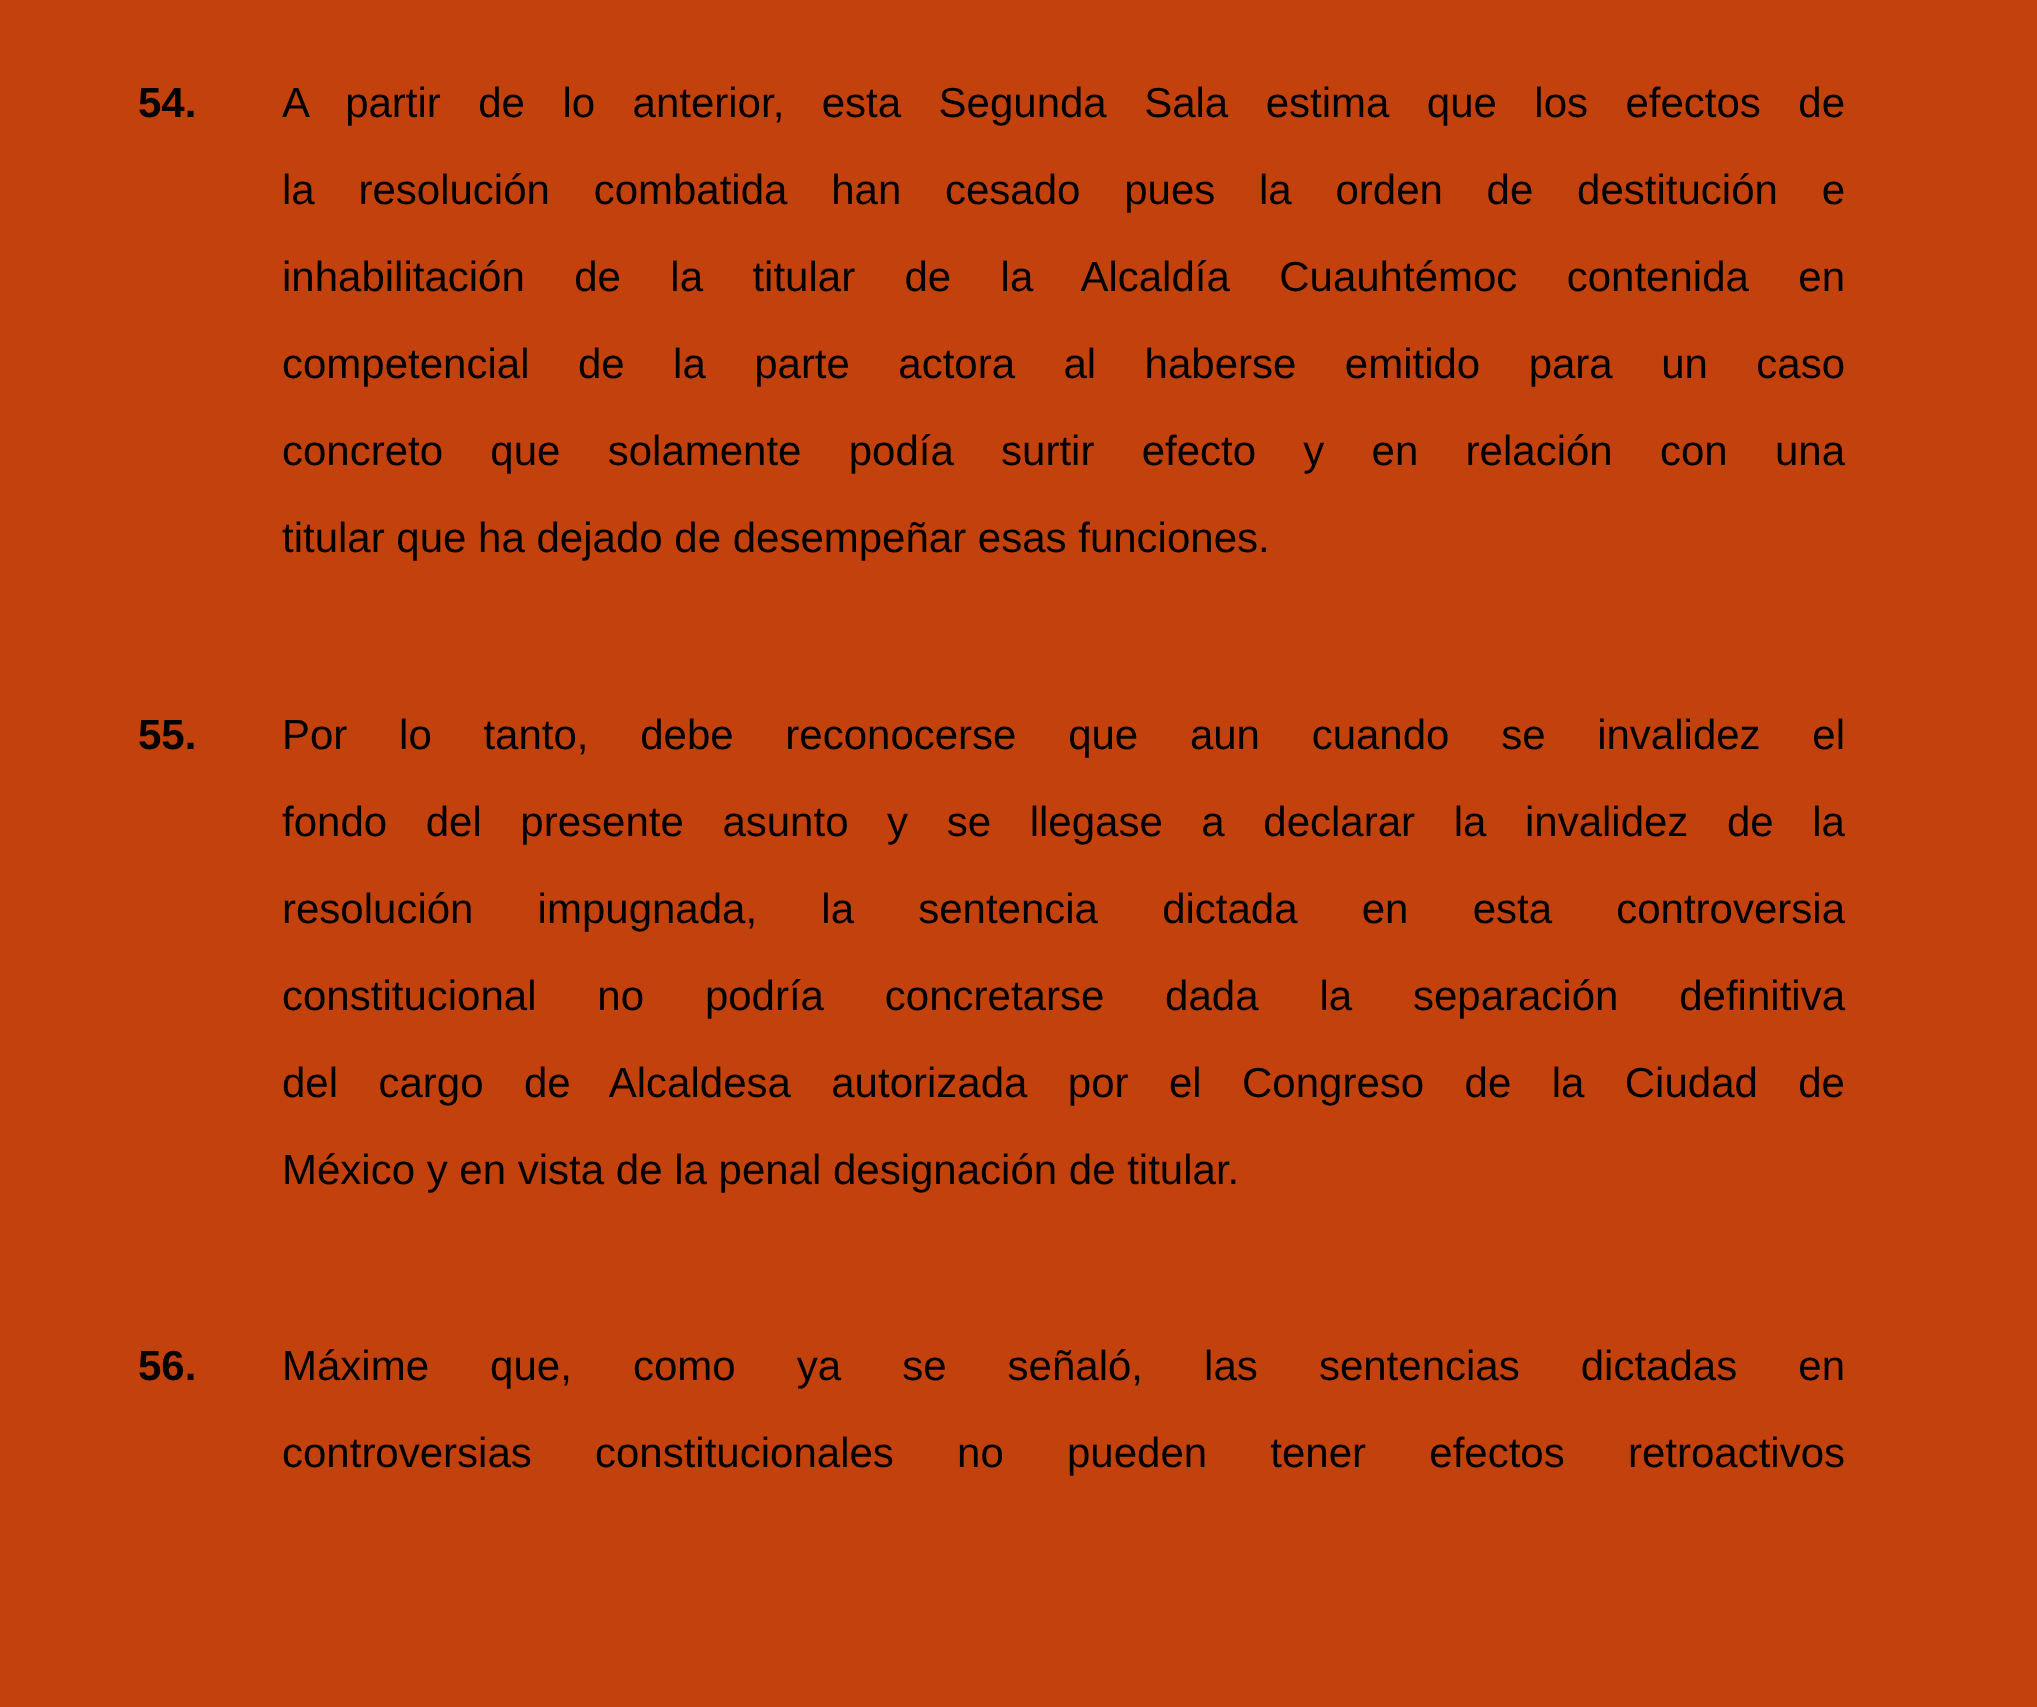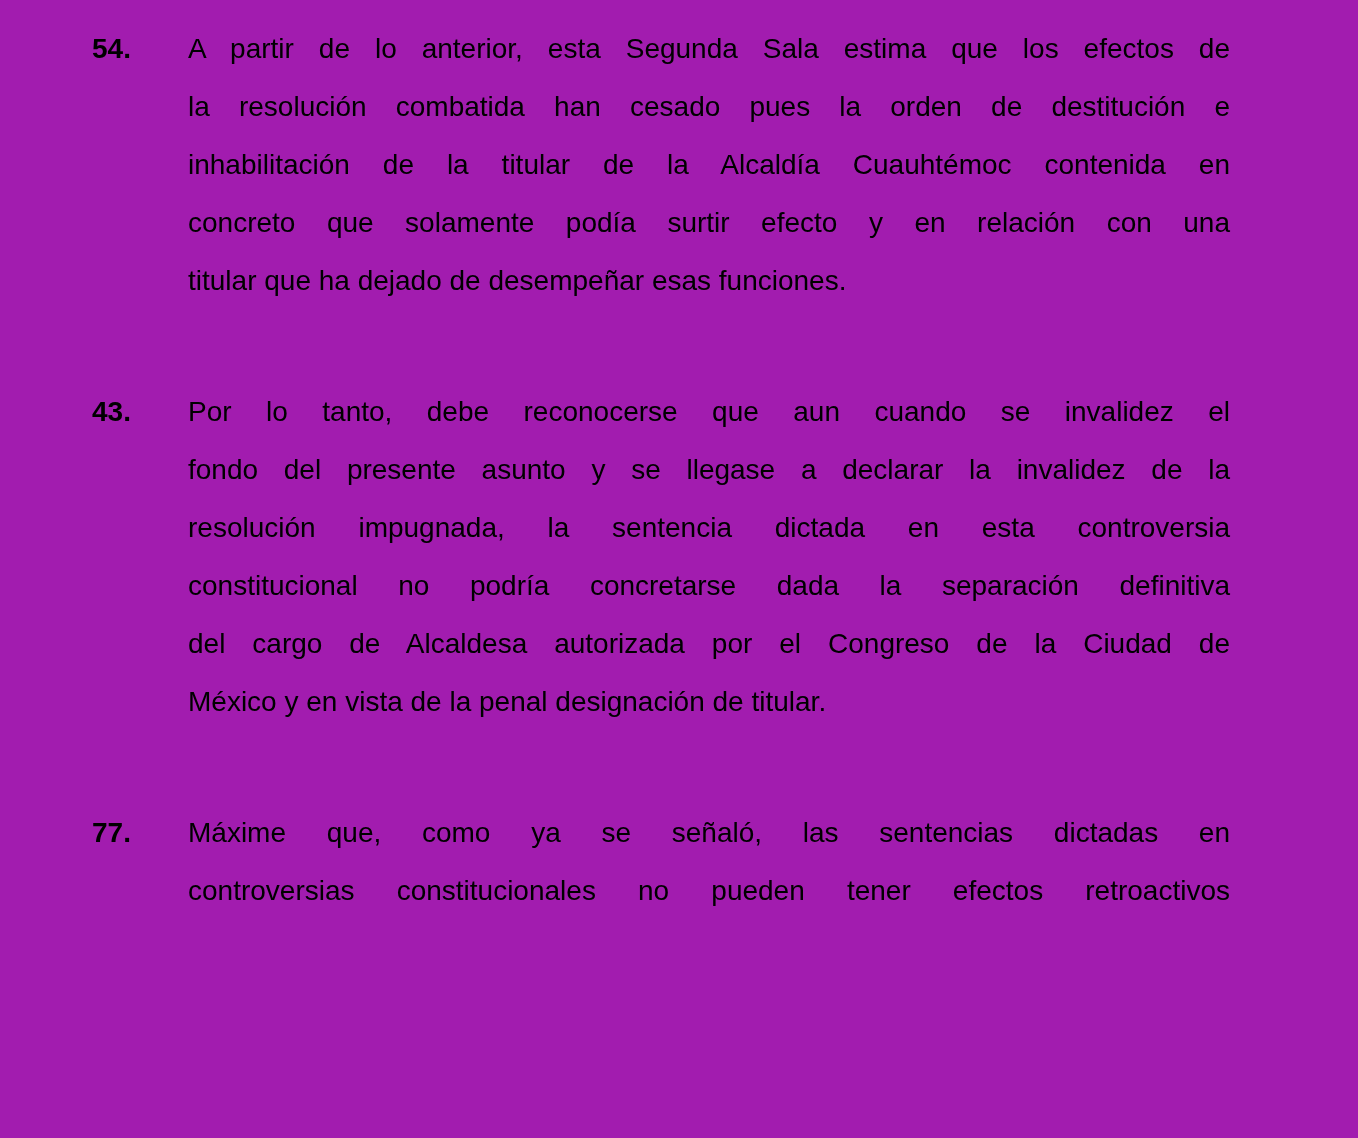--- a/index.html
+++ b/index.html
@@ -11,22 +11,22 @@
     width: 1358px;
     height: 1138px;
     overflow: hidden;
     font-family: "Liberation Sans", "DejaVu Sans", sans-serif;
     color: #000000;
   }
   .page {
     box-sizing: border-box;
     width: 1358px;
     height: 1138px;
-    padding: 20px 128px 0 92px;
-    background: #a21caf;
+    padding: 40px 128px 0 92px;
+    background: #c2410c;
   }
   .para {
     display: flex;
     align-items: flex-start;
     margin: 0 0 73px 0;
   }
   .para-number {
     flex: 0 0 96px;
     width: 96px;
     font-size: 28px;
@@ -52,38 +52,39 @@
 <body>
 
 <div class="page">
   <div id="paragraph-list">
   <div class="para">
     <div class="para-number">54.</div>
     <div class="para-body">
           <div class="line">A partir de lo anterior, esta Segunda Sala estima que los efectos de</div>
           <div class="line">la resolución combatida han cesado pues la orden de destitución e</div>
           <div class="line">inhabilitación de la titular de la Alcaldía Cuauhtémoc contenida en</div>
+          <div class="line">competencial de la parte actora al haberse emitido para un caso</div>
           <div class="line">concreto que solamente podía surtir efecto y en relación con una</div>
           <div class="line last-line">titular que ha dejado de desempeñar esas funciones.</div>
         </div>
   </div>
 
   <div class="para">
-    <div class="para-number">43.</div>
+    <div class="para-number">55.</div>
     <div class="para-body">
           <div class="line">Por lo tanto, debe reconocerse que aun cuando se invalidez el</div>
           <div class="line">fondo del presente asunto y se llegase a declarar la invalidez de la</div>
           <div class="line">resolución impugnada, la sentencia dictada en esta controversia</div>
           <div class="line">constitucional no podría concretarse dada la separación definitiva</div>
           <div class="line">del cargo de Alcaldesa autorizada por el Congreso de la Ciudad de</div>
           <div class="line last-line">México y en vista de la penal designación de titular.</div>
         </div>
   </div>
 
   <div class="para">
-    <div class="para-number">77.</div>
+    <div class="para-number">56.</div>
     <div class="para-body">
           <div class="line">Máxime que, como ya se señaló, las sentencias dictadas en</div>
           <div class="line">controversias constitucionales no pueden tener efectos retroactivos</div>
         </div>
   </div>
 </div>
 </div>
 
 </body></html>

